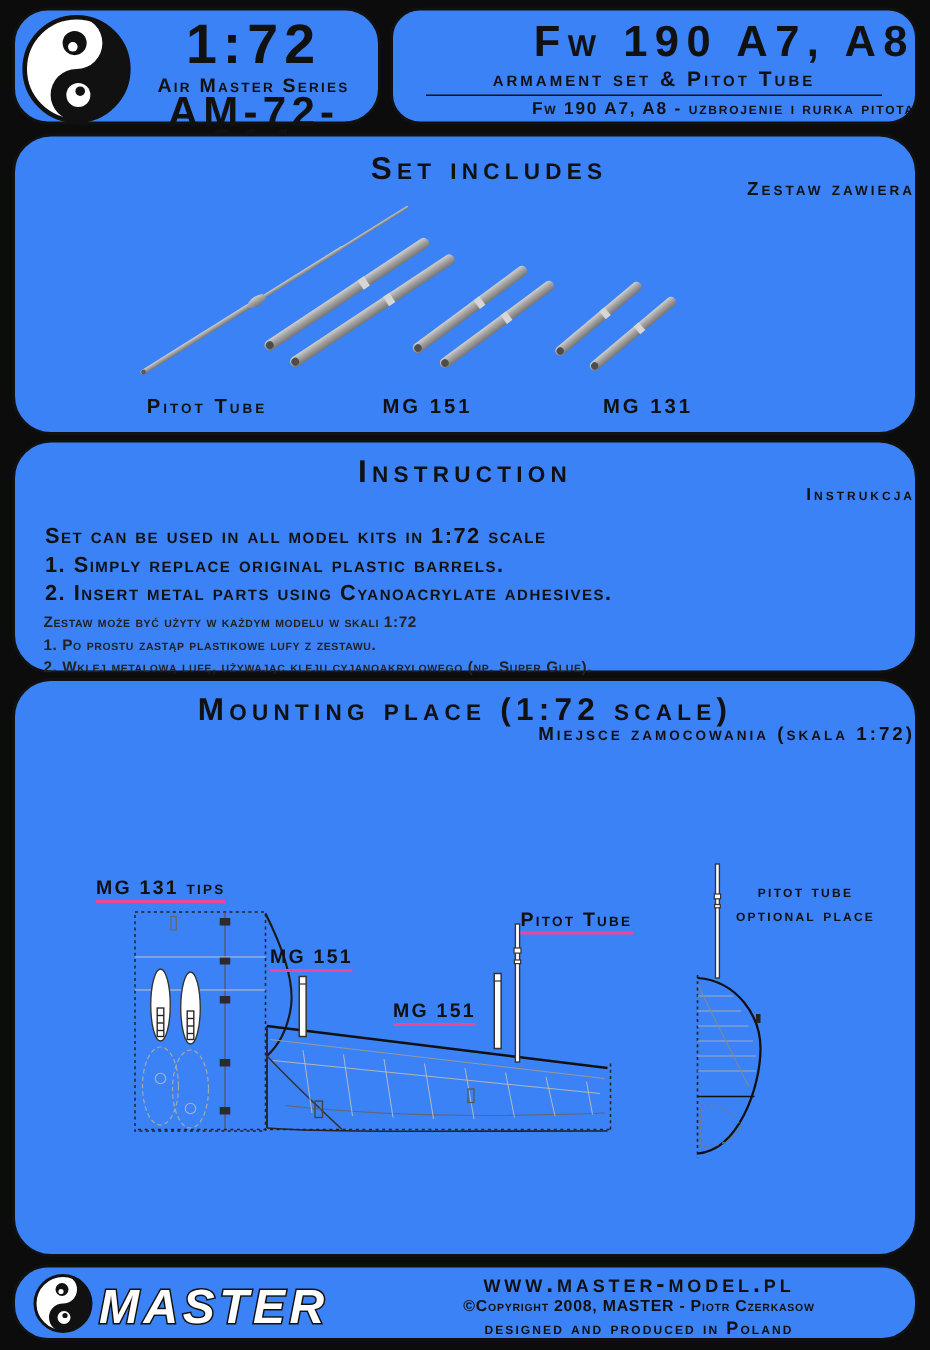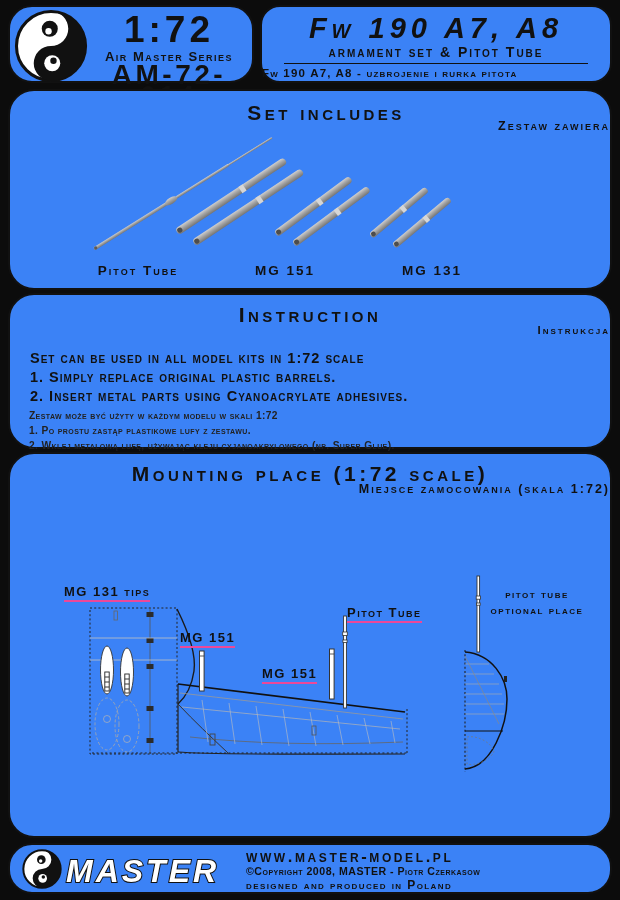--- a/index.html
+++ b/index.html
@@ -15,24 +15,24 @@
   .sc{font-variant:small-caps;}
   
   .hdr-left{left:8px;top:5px;width:246px;height:78px;border-radius:24px;}
   .hdr-left .logo{position:absolute;left:4px;top:2px;}
   .hl-text{position:absolute;left:78px;top:4px;width:162px;text-align:center;}
   .hl-scale{font-size:37px;font-weight:bold;letter-spacing:4px;line-height:38px;}
   .hl-series{font-size:13px;font-weight:bold;letter-spacing:1.5px;line-height:13px;margin-top:1px;}
   .hl-code{font-size:28px;font-weight:bold;letter-spacing:3.5px;line-height:21px;margin-top:1px;}
   
   .hdr-right{left:260px;top:5px;width:352px;height:78px;border-radius:20px;}
-  .hr-title{position:absolute;top:7px;left:0;width:100%;font-size:29px;font-weight:bold;letter-spacing:5px;text-align:center;line-height:29px;font-style:italic;}
+  .hr-title{position:absolute;top:7px;left:0;width:100%;font-size:29px;font-weight:bold;letter-spacing:5px;text-align:right;line-height:29px;}
   .hr-sub{position:absolute;top:37px;left:0;width:100%;font-size:14px;font-weight:bold;letter-spacing:2px;text-align:center;}
   .hr-rule{position:absolute;top:56px;left:22px;width:304px;height:0;border-top:1.6px solid #111;}
-  .hr-sub-pl{position:absolute;top:60px;left:0;width:100%;font-size:11.5px;font-weight:bold;letter-spacing:1.2px;text-align:left;}
+  .hr-sub-pl{position:absolute;top:60px;left:0;width:100%;font-size:11.5px;font-weight:bold;letter-spacing:1.2px;text-align:right;}
   
   .panel-set{left:8px;top:89px;width:604px;height:201px;border-radius:26px;}
   .panel-instr{left:8px;top:293px;width:604px;height:156px;border-radius:26px;}
   .panel-mount{left:8px;top:452px;width:604px;height:386px;border-radius:26px;}
   .sec-title{position:absolute;left:0;width:100%;text-align:center;font-weight:bold;font-size:21px;letter-spacing:3.5px;line-height:22px;}
   .sec-sub{position:absolute;left:0;width:100%;text-align:right;font-weight:bold;font-size:12.5px;letter-spacing:2px;line-height:13px;}
   
   .barrels-svg{position:absolute;left:22px;top:44px;}
   .part-label{position:absolute;width:140px;text-align:center;font-weight:bold;font-size:13.5px;letter-spacing:2px;top:172px;}
   .pl-pitot{left:58px;} .pl-mg151{left:205px;} .pl-mg131{left:352px;}
@@ -45,21 +45,21 @@
   .dlabel.u{border-bottom:2px solid #ec4899;padding-bottom:1px;}
   .lbl-mg131tips{left:54px;top:130px;}
   .lbl-mg151-root{left:170px;top:176px;}
   .lbl-mg151-outer{left:252px;top:212px;}
   .lbl-pitot{left:337px;top:151px;}
   .lbl-optional{left:458px;top:132px;width:138px;text-align:center;font-size:12px;line-height:16px;}
   
   .footer{left:8px;top:843px;width:604px;height:51px;border-radius:24px;}
   .footer .logo{position:absolute;left:12px;top:4px;}
   .wordmark-svg{position:absolute;left:52px;top:5px;}
-  .ft-text{position:absolute;left:236px;top:3px;width:360px;}
+  .ft-text{position:absolute;left:236px;top:3px;width:360px;text-align:center;}
   .ft-site{font-size:16.5px;font-weight:bold;letter-spacing:2.6px;line-height:17px;}
   .ft-copy{font-size:10.6px;font-weight:bold;letter-spacing:.5px;line-height:13px;}
   .ft-made{font-size:12px;font-weight:bold;letter-spacing:1.4px;line-height:14px;}
 </style>
 </head>
 <body>
 
 <div class="page">
 
   <div class="panel hdr-left">

